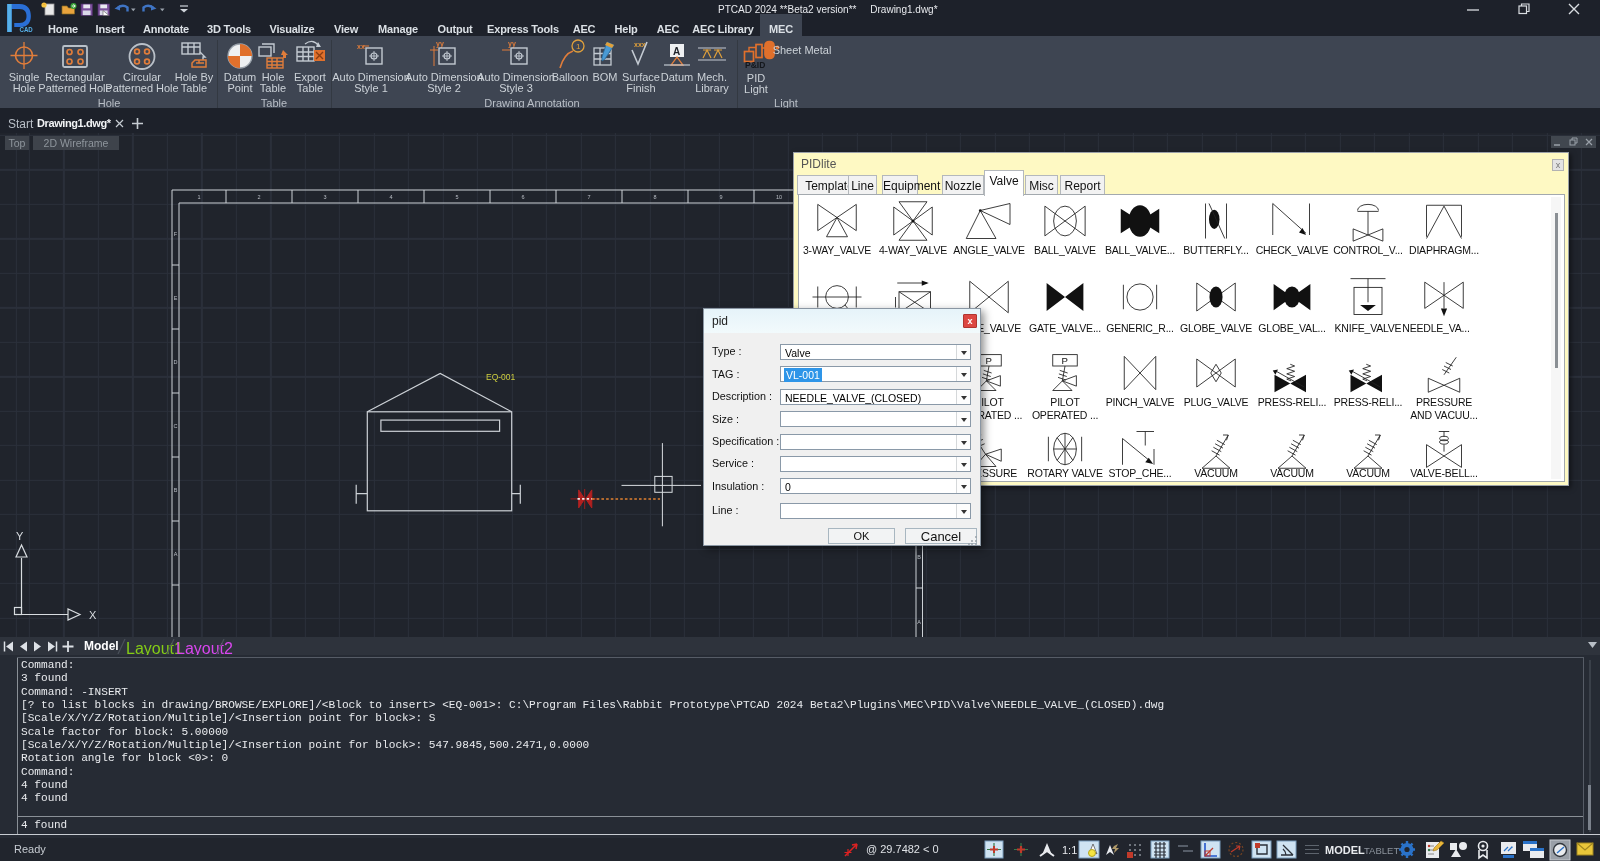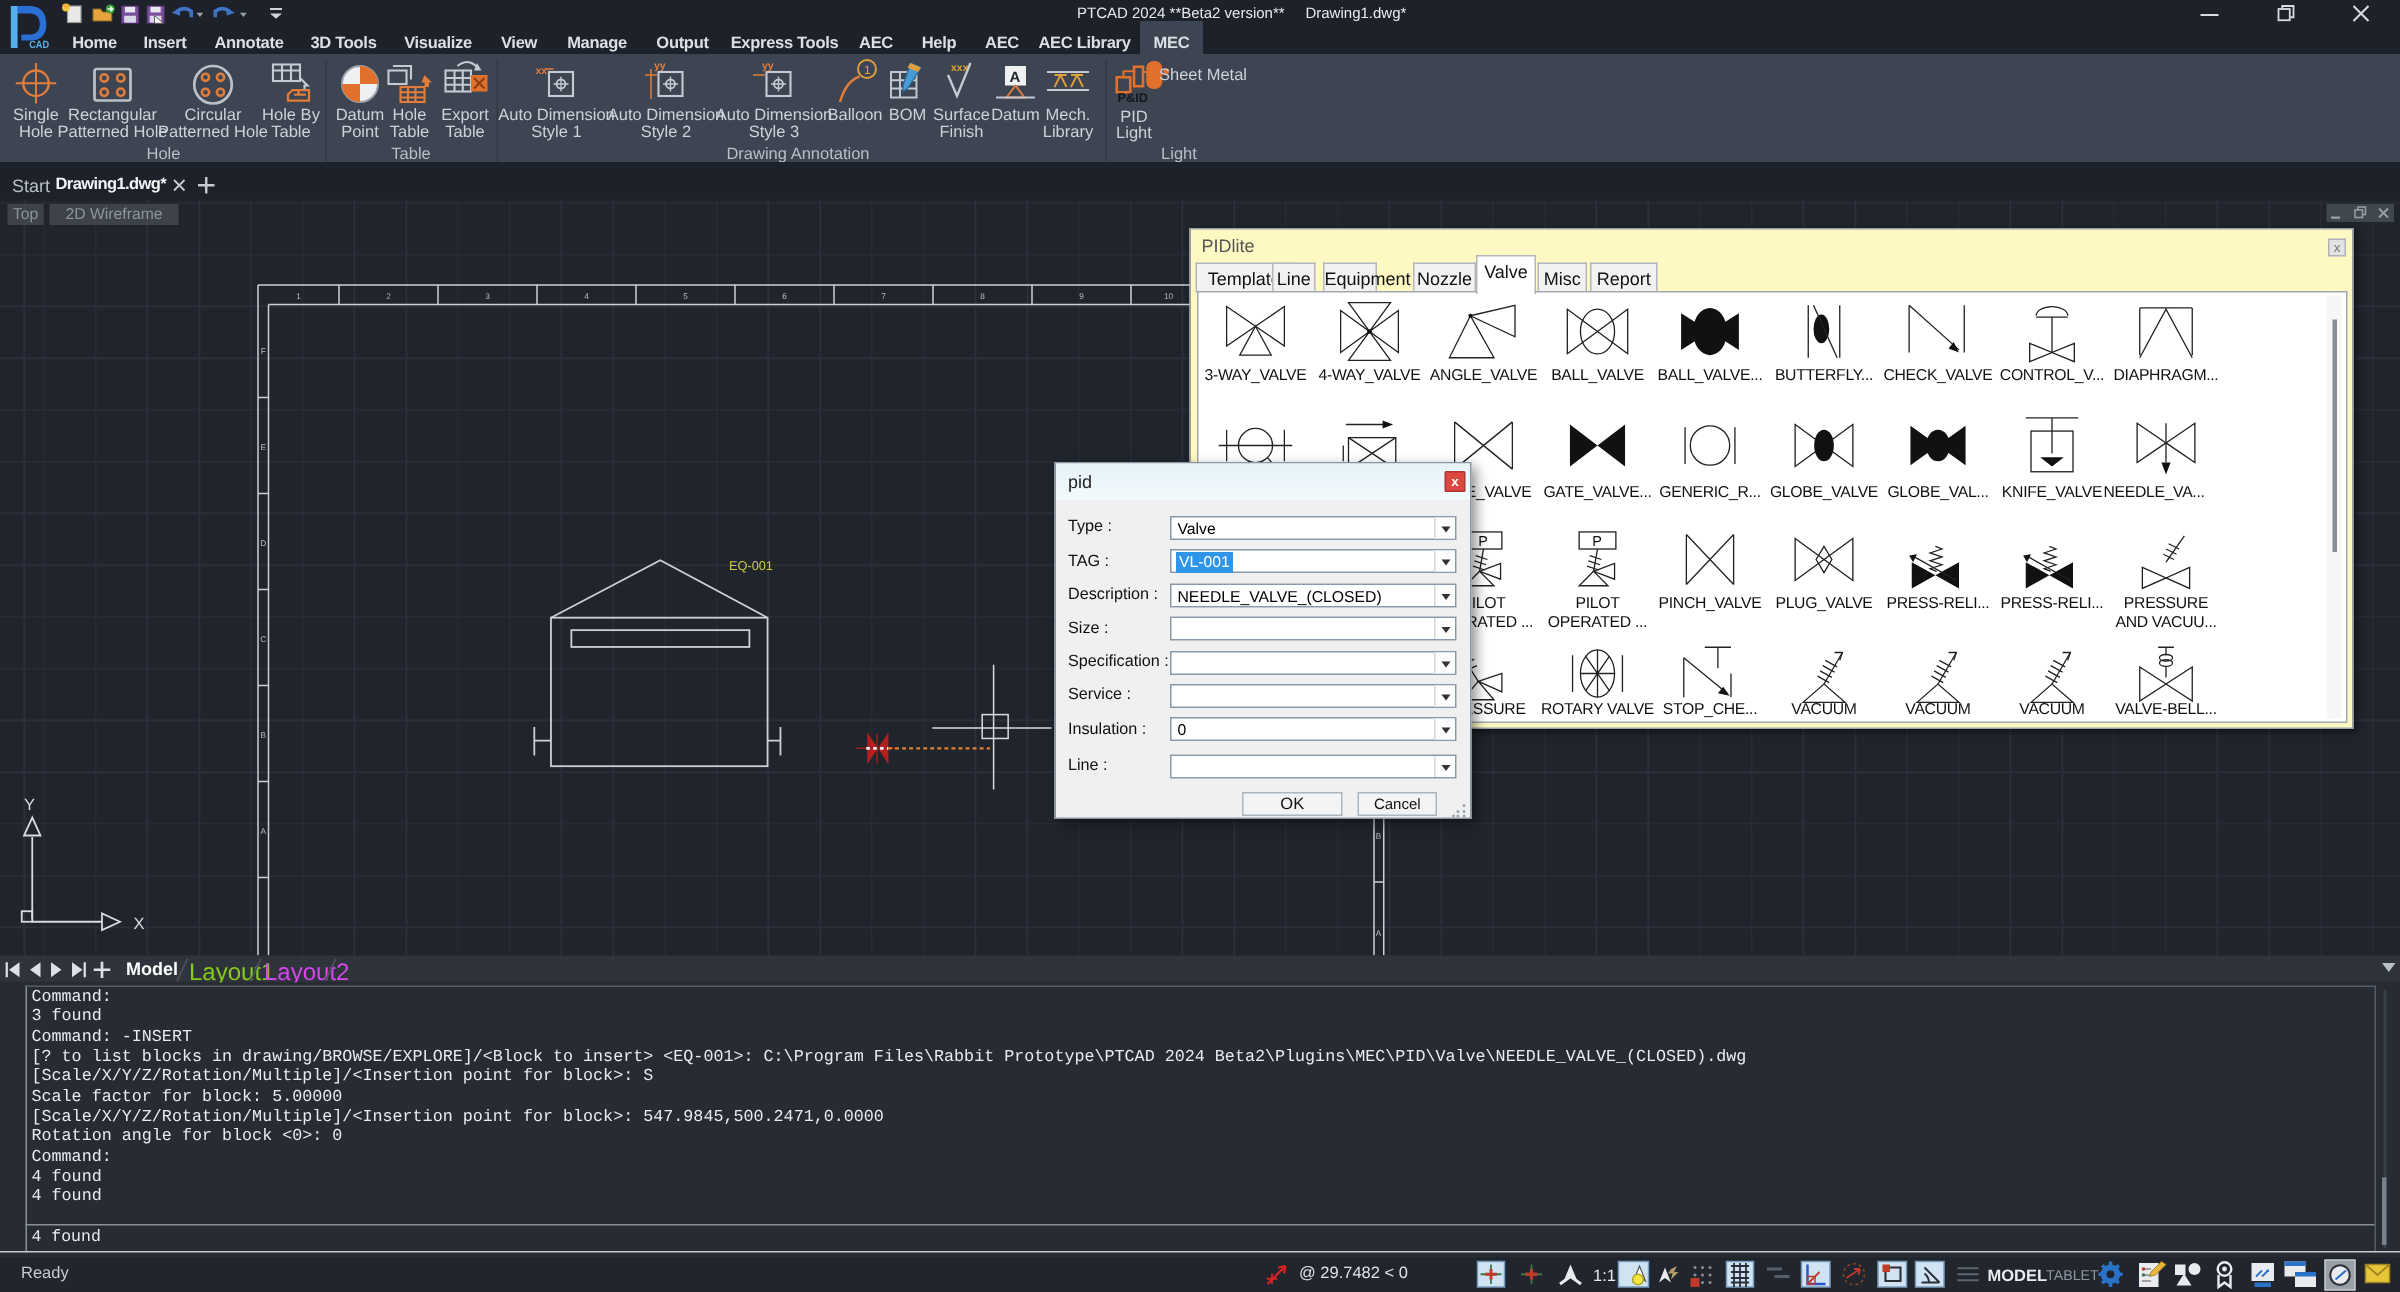--- a/index.html
+++ b/index.html
@@ -752,21 +752,21 @@
       <span class="arr"></span>
     </div>
   <div class="combo" style="top:169px">
       <span style="position:absolute;left:4px;top:2px;font-size:10.5px">0</span>
       <span class="arr"></span>
     </div>
   <div class="combo" style="top:194px">
       <span class="arr"></span>
     </div>
   <div class="abs" style="left:124px;top:219px;width:67px;height:16px;background:#f2f3f4;border:1px solid #a8b6c0;font-size:11px;text-align:center;line-height:15px;color:#111">OK</div>
-  <div class="abs" style="left:201px;top:219px;width:53px;height:16px;background:#f2f3f4;border:1px solid #a8b6c0;font-size:10px;text-align:center;line-height:15px;color:#111">Cancel</div>
+  <div class="abs" style="left:201px;top:219px;width:72px;height:16px;background:#f2f3f4;border:1px solid #a8b6c0;font-size:13px;text-align:center;line-height:15px;color:#111">Cancel</div>
   <svg class="abs" style="left:264px;top:226px" width="10" height="10">
       <g fill="#9aa2aa">
         <circle cx="8" cy="2" r="1"></circle>
         <circle cx="8" cy="6" r="1"></circle>
         <circle cx="4" cy="6" r="1"></circle>
         <circle cx="8" cy="9" r="1"></circle>
         <circle cx="4" cy="9" r="1"></circle>
         <circle cx="1" cy="9" r="1"></circle>
       </g>
     </svg>

